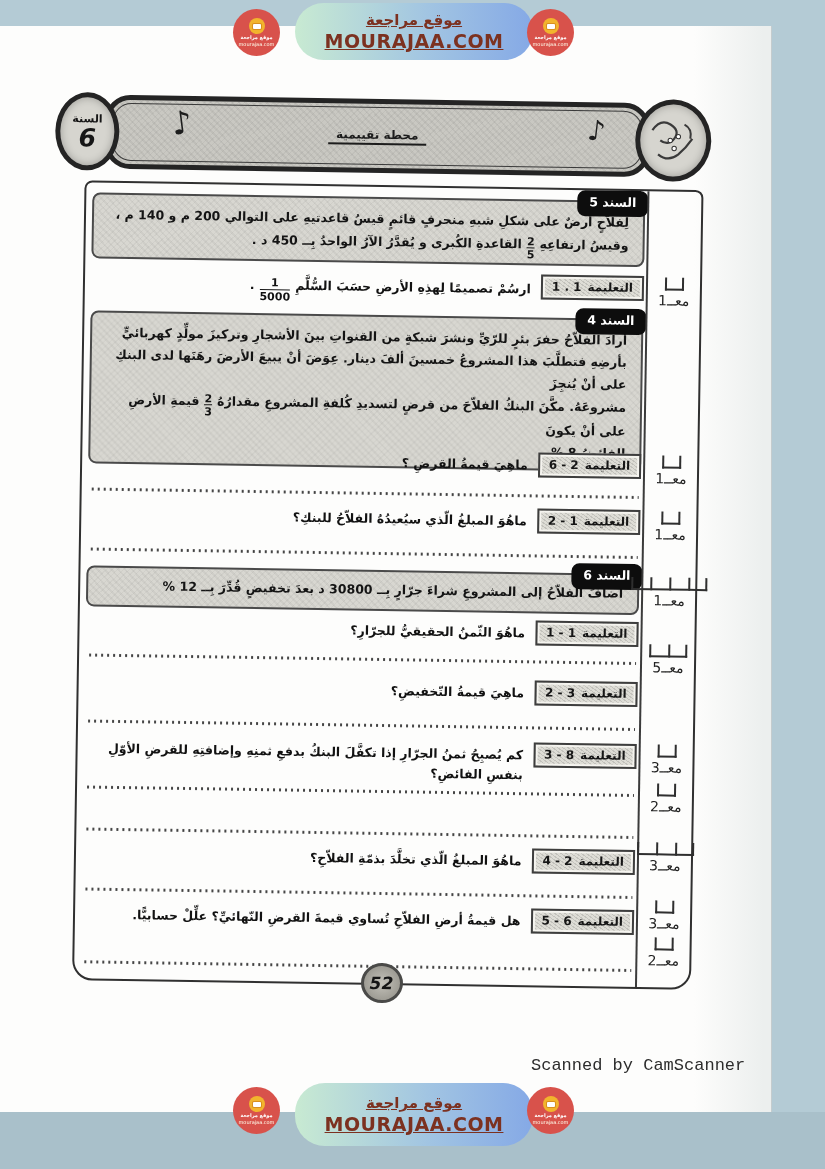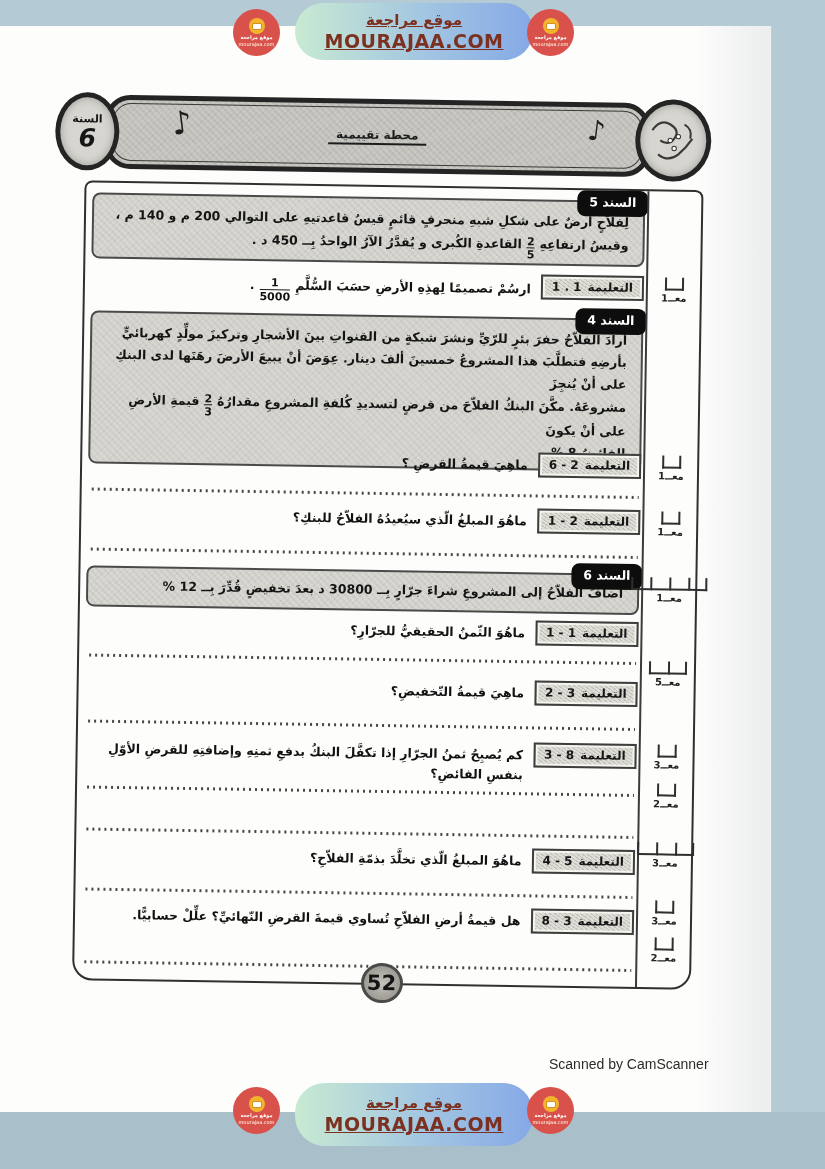--- a/index.html
+++ b/index.html
@@ -26,22 +26,22 @@
 
   .badge { position:absolute; width:47px; height:47px; border-radius:50%; background:#d8524b; z-index:3;
            display:flex; flex-direction:column; align-items:center; justify-content:center; gap:1px; }
   .badge-logo { width:16px; height:16px; border-radius:50%; background:#f2b42d;
                 display:flex; align-items:center; justify-content:center; }
   .badge-logo::after { content:""; width:8px; height:5px; background:#fff; border-radius:1px;
                        box-shadow:0 0 0 1px #d88f1e; }
   .badge-t1 { font-size:5px; color:#fff; font-weight:bold; direction:rtl; line-height:1.1; }
   .badge-t2 { font-size:5px; color:#ffe; line-height:1.1; }
 
-  .credit { position:absolute; left:549px; top:1056px; z-index:2;
-            font-family:Liberation Sans, sans-serif; font-size:14px; color:#2c2c2c; }
+  .credit { position:absolute; left:531px; top:1056px; z-index:2;
+            font-family:Liberation Mono, monospace; font-size:17px; color:#2c2c2c; }
 
   
   .sheet { position:absolute; left:56px; top:92px; width:656px; height:922px; z-index:2;
            transform:rotate(0.9deg); transform-origin:50% 0; color:#161616; }
 
   .sheet-header { position:absolute; left:0; top:0; right:0; height:88px; display:flex; align-items:center; }
   .medallion { border:5px solid #242424; border-radius:50%; background:#d6d5cf; z-index:2;
                box-shadow:inset 0 0 8px rgba(0,0,0,.28); }
   .med-left { width:64px; height:78px; display:flex; flex-direction:column; align-items:center; justify-content:center; }
   .med-left .yl { font-size:11px; font-weight:bold; }
@@ -62,21 +62,21 @@
 
   .frame { position:absolute; left:30px; right:7px; top:93px; height:800px;
            border:2.5px solid #303030; border-radius:8px 8px 20px 20px; }
 
   .score-col { position:absolute; top:0; right:0; width:54px; height:100%;
                border-left:2px solid #3b3b3b; }
   .score { position:absolute; left:0; width:100%; display:flex; flex-direction:column; align-items:center; gap:2px; }
   .cells { display:flex; }
   .cell { width:19px; height:13px; border-left:2px solid #2f2f2f; border-bottom:2px solid #2f2f2f; }
   .cell:last-child { border-right:2px solid #2f2f2f; }
-  .score-label { font-size:10px; font-weight:bold; direction:rtl; color:#222; }
+  .score-label { font-size:14px; font-weight:normal; direction:rtl; color:#222; }
 
   .content { position:absolute; left:4px; right:56px; top:0; height:100%; direction:rtl; }
 
   .sanad { position:absolute; left:2px; right:0; border:2px solid #4a4a4a; border-radius:8px;
            padding:9px 14px 6px; font-size:12.5px; font-weight:bold; line-height:1.75; color:#141414;
            background-color:#d8d7d1;
            background-image:repeating-linear-gradient(45deg,rgba(60,60,60,.06) 0 2px,transparent 2px 5px),
                             repeating-linear-gradient(-45deg,rgba(60,60,60,.05) 0 1px,transparent 1px 4px); }
   .sanad-label { position:absolute; top:-12px; right:-5px; background:#0d0d0d; color:#fff;
                  border-radius:8px; padding:1px 12px 3px; font-size:12.5px; font-weight:bold; direction:rtl; }
@@ -93,21 +93,21 @@
           line-height:1.05; font-size:11px; font-weight:bold; vertical-align:middle; transform:translateY(4px); }
   .frac .d { border-top:1.5px solid #161616; padding-top:1px; }
 
   .dotline { position:absolute; left:4px; right:2px; height:3px; background-repeat:repeat-x;
              background-image:radial-gradient(circle,#3f3f3f 1.1px,transparent 1.3px); background-size:6px 3px; }
 
   .page-circle { position:absolute; left:50%; bottom:-20px; transform:translateX(-50%);
                  width:42px; height:40px; border-radius:50%; border:3px solid #4a4a48;
                  background:radial-gradient(#c4c2ba,#8e8c84); z-index:3;
                  display:flex; align-items:center; justify-content:center;
-                 font-size:21px; font-weight:bold; color:#151515; }
+                 font-size:17px; font-weight:bold; color:#151515;font-style:italic; }
 </style>
 </head>
 <body>
 
 <div class="page">
 
   <div class="strip-top"></div>
   <div class="strip-right"></div>
   <div class="paper"></div>
   <div class="band-bottom"></div>
@@ -199,21 +199,21 @@
               <span class="inum">6 - 2</span>
           </span>
           <span class="iq">ماهِيَ قيمةُ القرضِ ؟</span>
         </div>
 
         <div class="dotline" style="top:305px;"></div>
 
         <div class="instr" style="top:319px;">
           <span class="ilabel">
             <span>التعليمة</span>
-              <span class="inum">1 - 2</span>
+              <span class="inum">2 - 1</span>
           </span>
           <span class="iq">ماهُوَ المبلغُ الّذي سيُعيدُهُ الفلاّحُ للبنكِ؟</span>
         </div>
 
         <div class="dotline" style="top:365px;"></div>
 
         <div class="sanad" style="top:383px; padding-top:7px; padding-bottom:8px;">
           <span class="sanad-label">السند 6</span>
           <div><span>أضافَ الفلاّحُ إلى المشروعِ شراءَ جرّارٍ بِــ 30800 د بعدَ تخفيضٍ قُدِّرَ بِــ 12 %</span></div>
         </div>
@@ -245,31 +245,31 @@
           </span>
           <span class="iq">كم يُصبِحُ ثمنُ الجرّارِ إذا تكفَّلَ البنكُ بدفعِ ثمنِهِ وإضافتِهِ للقرضِ الأوّلِ بنفسِ الفائضِ؟</span>
         </div>
 
         <div class="dotline" style="top:603px;"></div>
         <div class="dotline" style="top:645px;"></div>
 
         <div class="instr" style="top:659px;">
           <span class="ilabel">
             <span>التعليمة</span>
-              <span class="inum">4 - 5</span>
+              <span class="inum">4 - 2</span>
           </span>
           <span class="iq">ماهُوَ المبلغُ الّذي تخلَّدَ بذمّةِ الفلاّحِ؟</span>
         </div>
 
         <div class="dotline" style="top:705px;"></div>
 
         <div class="instr" style="top:719px;">
           <span class="ilabel">
             <span>التعليمة</span>
-              <span class="inum">8 - 3</span>
+              <span class="inum">5 - 6</span>
           </span>
           <span class="iq">هل قيمةُ أرضِ الفلاّحِ تُساوي قيمةَ القرضِ النّهائيِّ؟ علِّلْ حسابيًّا.</span>
         </div>
 
         <div class="dotline" style="top:778px;"></div>
       </div>
 
       <div class="score-col">
         <div class="score" style="top:86px;">
           <span class="cells">
@@ -291,21 +291,21 @@
         </div>
         <div class="score" style="top:386px;">
           <span class="cells">
               <span class="cell"></span>
               <span class="cell"></span>
               <span class="cell"></span>
               <span class="cell"></span>
             </span>
           <span class="score-label">معــ1</span>
         </div>
-        <div class="score" style="top:470px;">
+        <div class="score" style="top:453px;">
           <span class="cells">
               <span class="cell"></span>
               <span class="cell"></span>
             </span>
           <span class="score-label">معــ5</span>
         </div>
         <div class="score" style="top:553px;">
           <span class="cells">
               <span class="cell"></span>
             </span>

